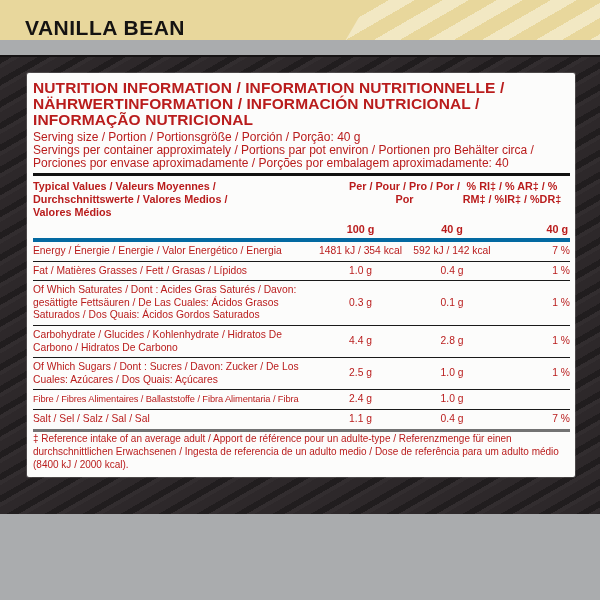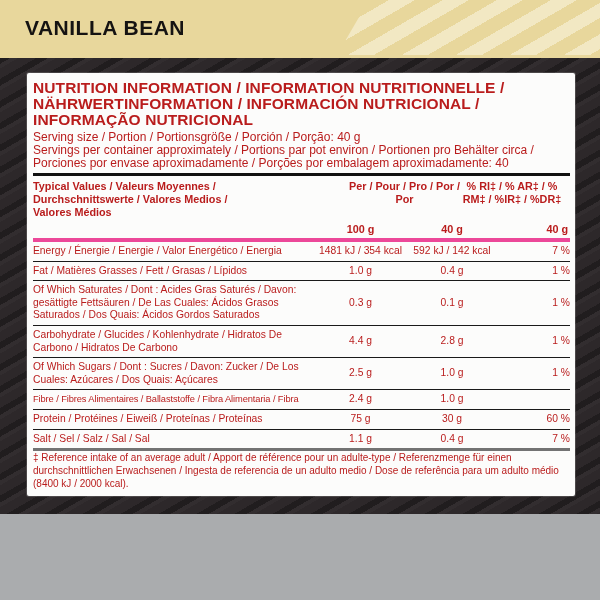--- a/index.html
+++ b/index.html
@@ -3,21 +3,21 @@
 <meta charset="utf-8">
 <style>
   * { margin:0; padding:0; box-sizing:border-box; }
   html,body { width:600px; height:600px; }
   body { font-family:"Liberation Sans","DejaVu Sans",sans-serif; overflow:hidden; }
 
   .stage { position:relative; width:600px; height:600px; background:#aaacae; overflow:hidden; }
 
   
   .banner {
-    position:absolute; left:0; top:0; width:600px; height:58px;
+    position:absolute; left:0; top:0; width:600px; height:40px;
     background:#e8d79c; overflow:hidden;
   }
   .banner-stripes {
     position:absolute; right:0; top:0; height:55px; width:265px;
     background:repeating-linear-gradient(150deg,#f2e8c3 0 13px,rgba(0,0,0,0) 13px 27px);
     -webkit-clip-path:polygon(34px 0,100% 0,100% 100%,2px 100%);
     clip-path:polygon(34px 0,100% 0,100% 100%,2px 100%);
   }
   .flavor {
     position:absolute; left:25px; top:16px;
@@ -46,21 +46,21 @@
   }
   .title {
     font-size:15.5px; font-weight:bold; line-height:16px; letter-spacing:.1px;
     margin-bottom:3px;
   }
   .serving-line { font-size:12px; line-height:13px; }
 
   
   .thead {
     margin-top:3px;
-    border-top:3px solid #111; border-bottom:4px solid #ec4899;
+    border-top:3px solid #111; border-bottom:4px solid #0369a1;
     padding:4px 0 2px;
     font-weight:bold; font-size:10.8px; line-height:13px;
   }
   .th-row { display:flex; }
   .th-label { width:280px; }
   .th-label span { display:inline-block; max-width:226px; }
   .th-per { width:183px; text-align:center; }
   .th-per span { display:inline-block; max-width:112px; }
   .th-ri { width:74px; position:relative; }
   .th-ri span { position:absolute; right:2px; top:0; width:112px; text-align:center; }
@@ -153,26 +153,20 @@
           <td class="c">1.0 g</td>
           <td class="r">1 %</td>
         </tr>
         <tr>
           <td class="lbl narrow">Fibre / Fibres Alimentaires / Ballaststoffe / Fibra Alimentaria / Fibra</td>
           <td class="c">2.4 g</td>
           <td class="c">1.0 g</td>
           <td class="r"></td>
         </tr>
         <tr>
-          <td class="lbl nw">Protein / Protéines / Eiweiß / Proteínas / Proteínas</td>
-          <td class="c">75 g</td>
-          <td class="c">30 g</td>
-          <td class="r">60 %</td>
-        </tr>
-        <tr>
           <td class="lbl nw">Salt / Sel / Salz / Sal / Sal</td>
           <td class="c">1.1 g</td>
           <td class="c">0.4 g</td>
           <td class="r">7 %</td>
         </tr>
       </tbody>
     </table>
 
     <div class="footnote">‡ Reference intake of an average adult / Apport de référence pour un adulte-type / Referenzmenge für einen durchschnittlichen Erwachsenen / Ingesta de referencia de un adulto medio / Dose de referência para um adulto médio (8400 kJ / 2000 kcal).</div>
 

